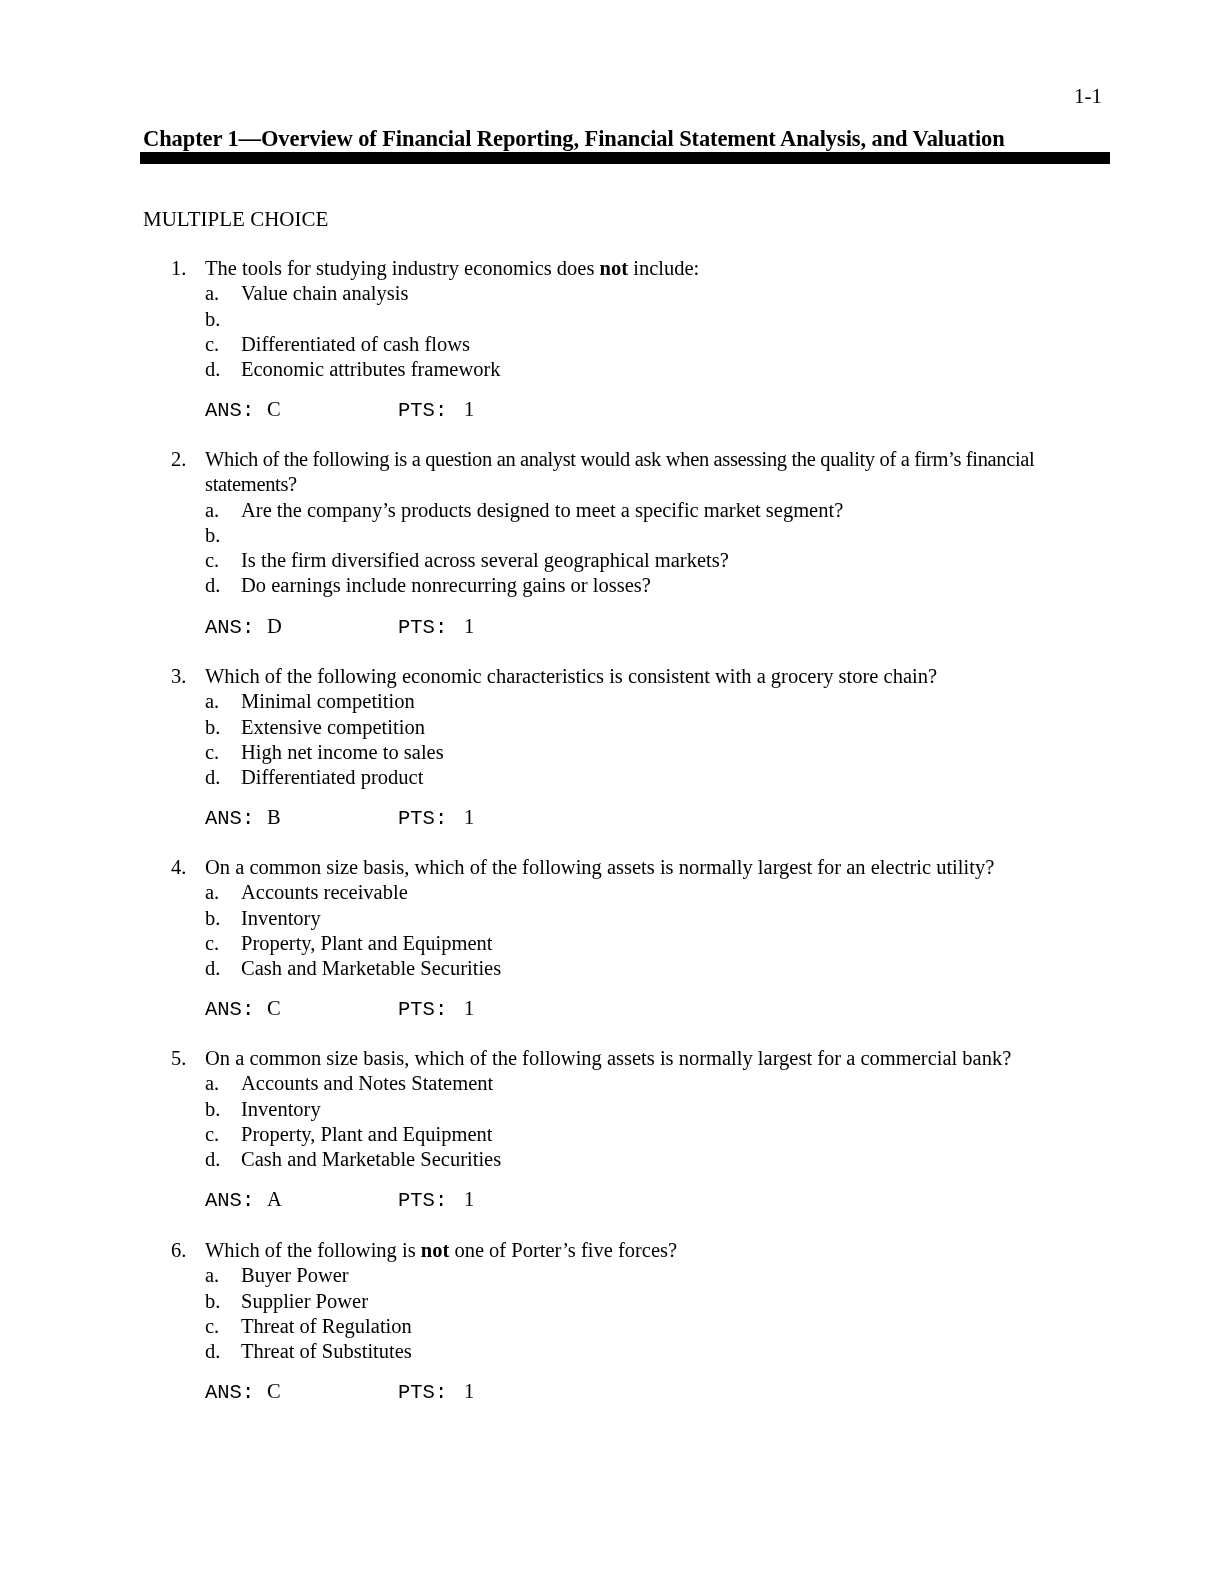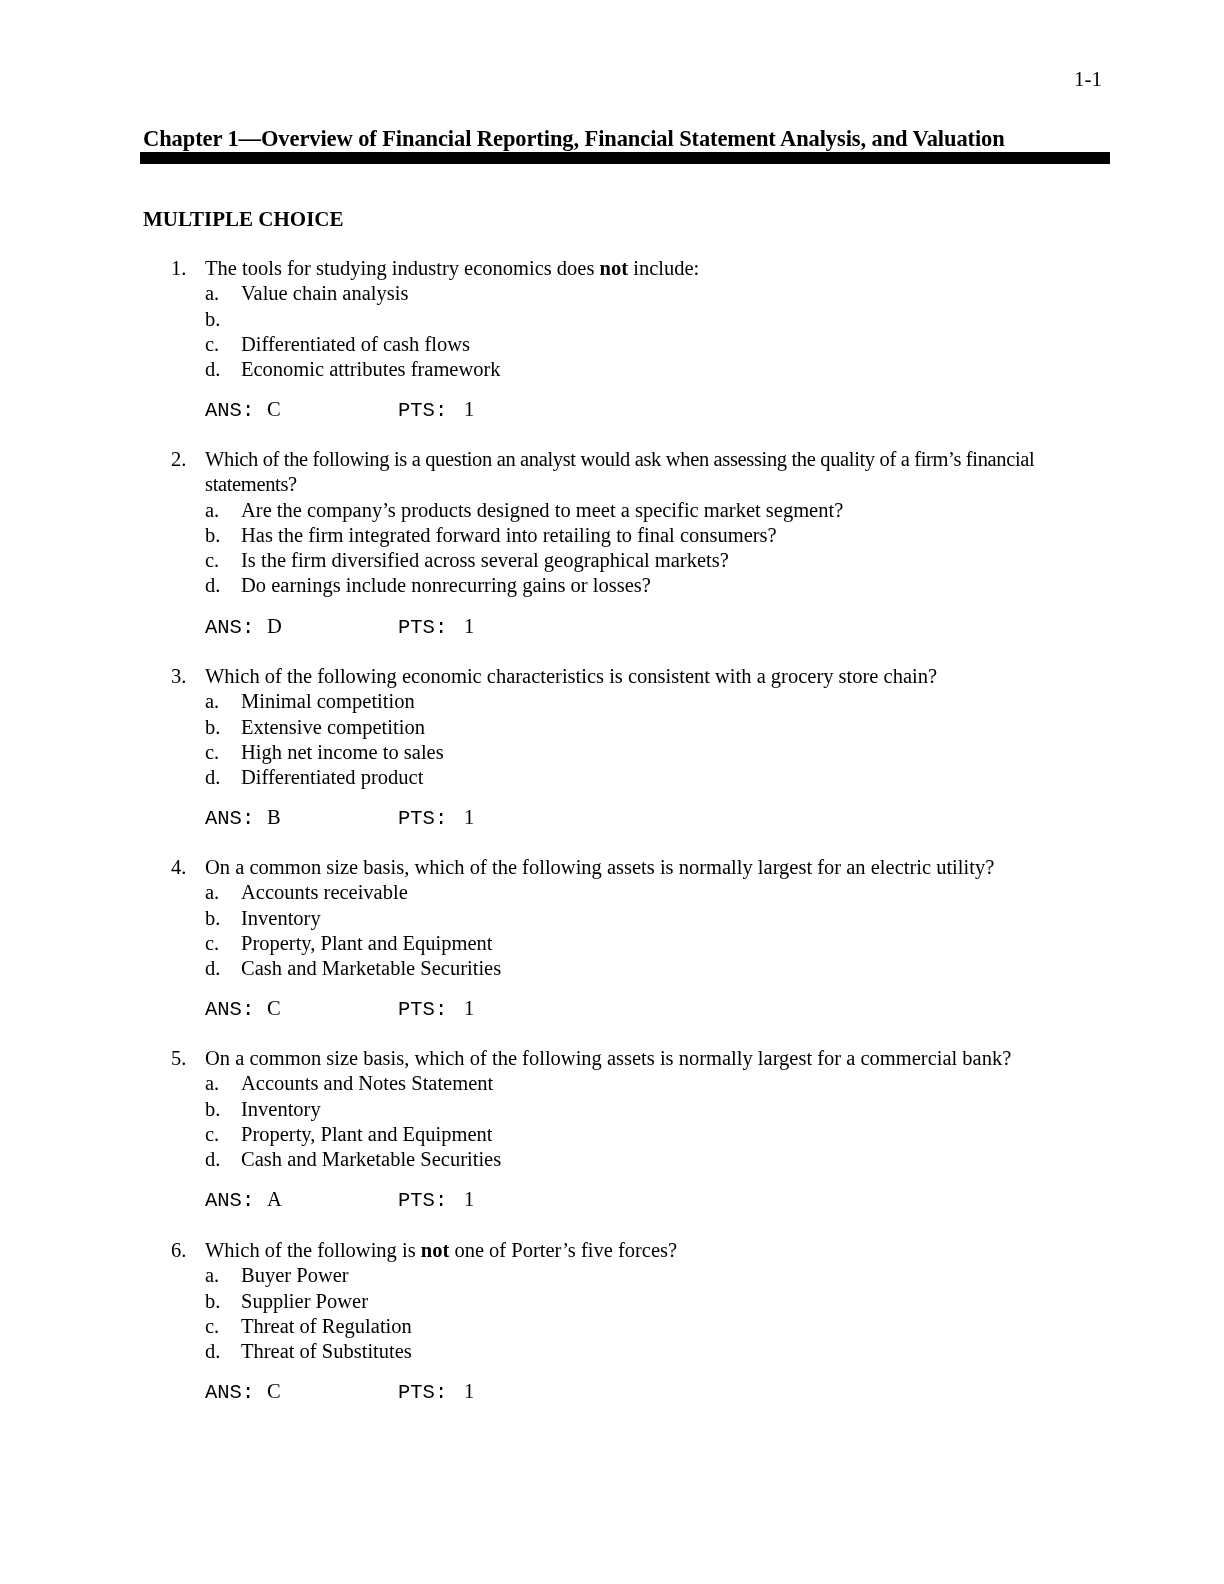--- a/index.html
+++ b/index.html
@@ -10,21 +10,21 @@
     body {
       width: 1224px;
       height: 1584px;
       position: relative;
       font-family: "Liberation Serif", "DejaVu Serif", serif;
       color: #000000;
       overflow: hidden;
     }
     .page-number {
       position: absolute;
-      top: 66px;
+      top: 83px;
       right: 122px;
       font-size: 21px;
       line-height: 26px;
     }
     .chapter-title {
       position: absolute;
       top: 125px;
       left: 143px;
       font-size: 22.5px;
       font-weight: bold;
@@ -39,21 +39,21 @@
       left: 140px;
       width: 970px;
       height: 12px;
       background: #000000;
     }
     .section-heading {
       position: absolute;
       top: 206px;
       left: 143px;
       font-size: 21px;
-      font-weight: bold;
+      font-weight: normal;
       line-height: 26px;
       text-align: center;
     }
     .question {
       position: absolute;
       left: 171px;
       width: 920px;
       font-size: 20.5px;
       line-height: 25.3px;
     }
@@ -131,21 +131,20 @@
   <div class="q-stem">
     <span class="q-num">2.</span>
     <span class="q-text" style="letter-spacing:-0.35px;">Which of the following is a question an analyst would ask when assessing the quality of a firm’s financial statements?</span>
   </div>
   <div class="choice">
       <span class="choice-letter">a.</span>
       <span>Are the company’s products designed to meet a specific market segment?</span>
     </div>
   <div class="choice">
       <span class="choice-letter">b.</span>
-      <span>Has the firm integrated forward into retailing to final consumers?</span>
     </div>
   <div class="choice">
       <span class="choice-letter">c.</span>
       <span>Is the firm diversified across several geographical markets?</span>
     </div>
   <div class="choice">
       <span class="choice-letter">d.</span>
       <span>Do earnings include nonrecurring gains or losses?</span>
     </div>
   <div class="answer-line">

